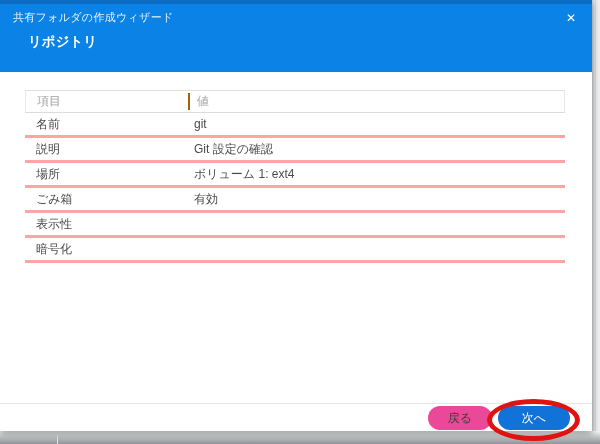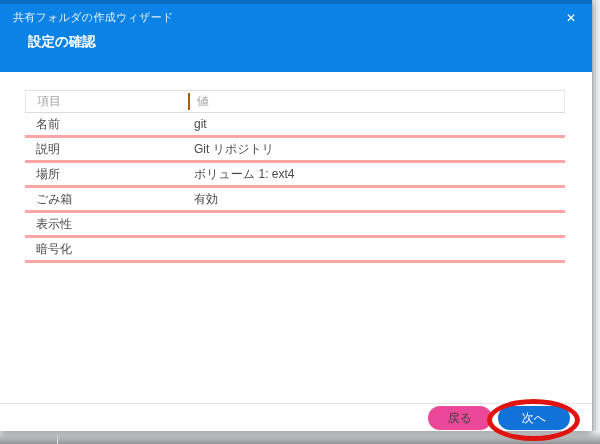--- a/index.html
+++ b/index.html
@@ -89,35 +89,35 @@
 </div>
 <div class="underlay-bottom">
   <div class="vtick"></div>
 </div>
 
 <div class="dialog">
   <div class="dialog-topstrip"></div>
   <div class="dialog-header">
     <div class="dlg-title">共有フォルダの作成ウィザード</div>
     <div class="close-btn">✕</div>
-    <div class="dlg-subtitle">設定の確認</div>
+    <div class="dlg-subtitle">リポジトリ</div>
   </div>
 
   <div class="summary-table">
     <div class="t-header">
       <div class="c-label">項目</div>
       <div class="c-value">値</div>
     </div>
     <div class="t-row">
       <div class="c-label">名前</div>
       <div class="c-value">git</div>
     </div>
     <div class="t-row">
       <div class="c-label">説明</div>
-      <div class="c-value">Git リポジトリ</div>
+      <div class="c-value">Git 設定の確認</div>
     </div>
     <div class="t-row">
       <div class="c-label">場所</div>
       <div class="c-value">ボリューム 1:  ext4</div>
     </div>
     <div class="t-row">
       <div class="c-label">ごみ箱</div>
       <div class="c-value">有効</div>
     </div>
     <div class="t-row">

